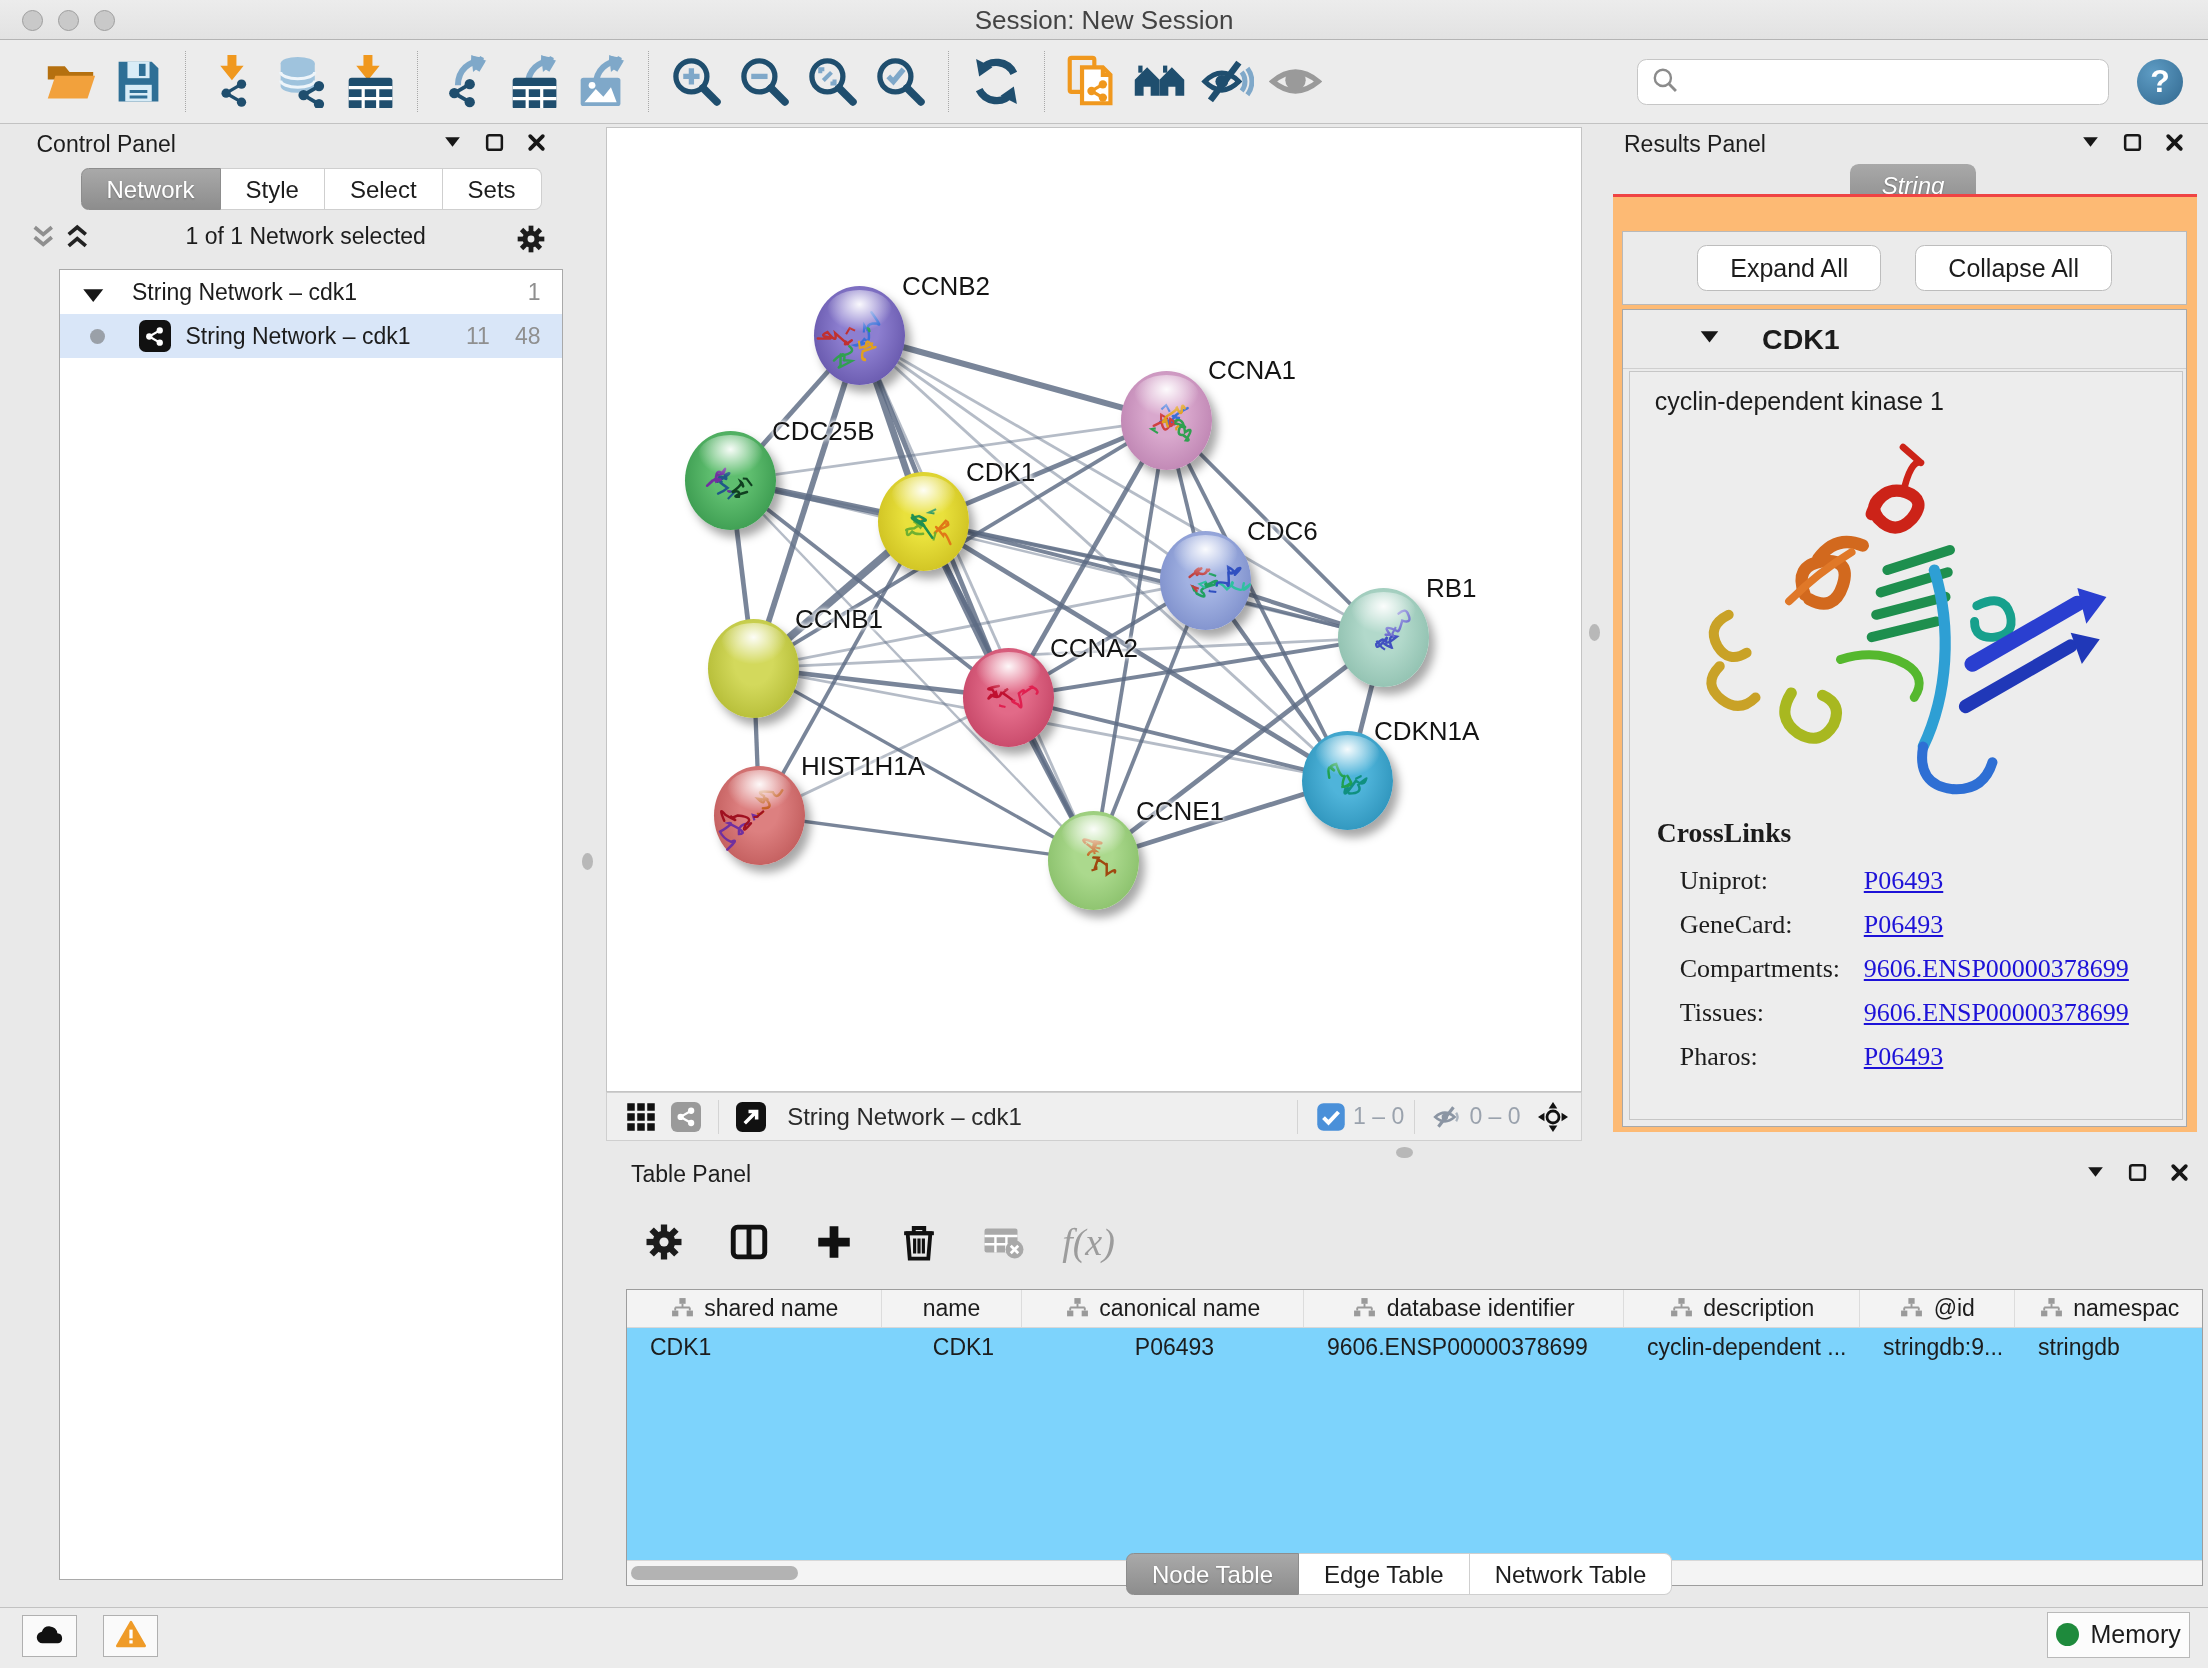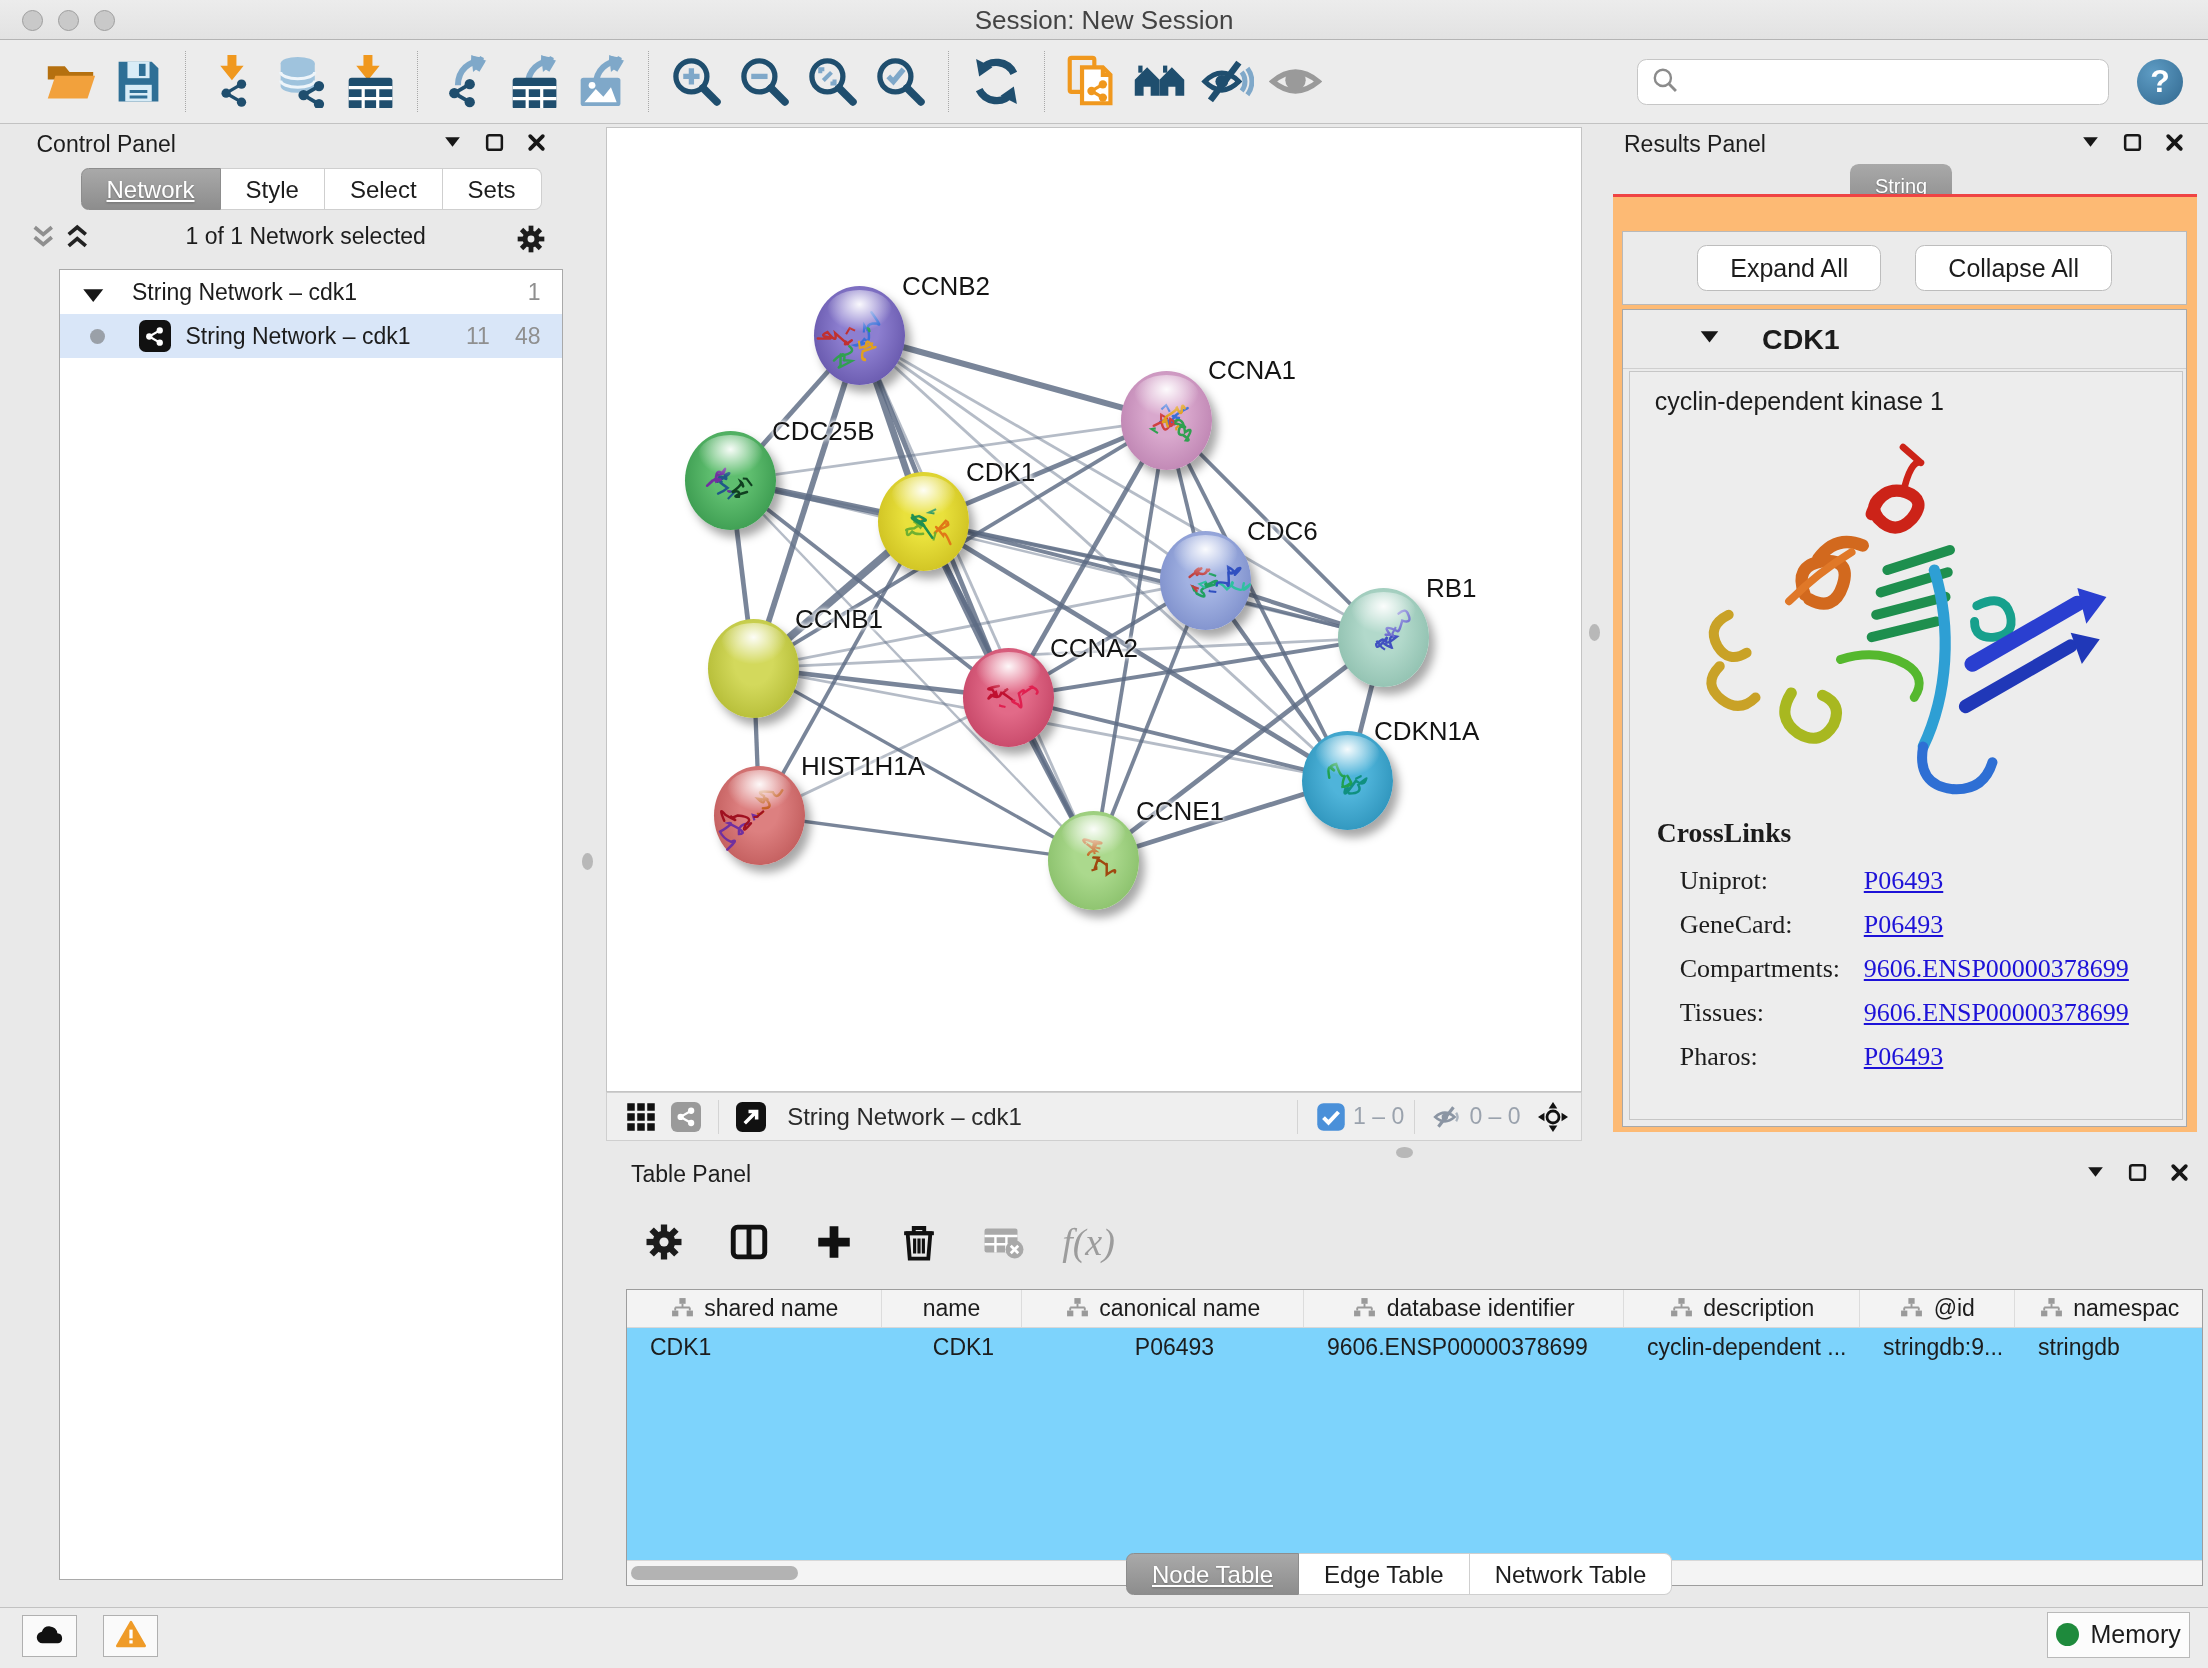--- a/index.html
+++ b/index.html
@@ -29,21 +29,21 @@
     font-weight:bold;display:flex;align-items:center;justify-content:center;}
 
   
   .panel-header{position:absolute;left:0;top:0;right:0;height:36px;display:flex;align-items:center;}
   .panel-title{font-size:23px;color:#1d1d1d;margin-left:27px;}
   .ph-icons{margin-left:auto;display:flex;align-items:center;gap:21px;margin-right:19px;}
   .ph-icons svg{width:21px;height:21px;}
   .tabstrip{display:flex;}
   .tab{height:42px;line-height:42px;padding:0 25px;font-size:24px;background:#fff;
     border:1px solid #cfcfcf;border-left:none;color:#1c1c1c;text-align:center;}
-  .tab:first-child{border-left:1px solid #cfcfcf;border-radius:7.6px 0 0 7.6px;text-decoration:underline;}
+  .tab:first-child{border-left:1px solid #cfcfcf;border-radius:7.6px 0 0 7.6px;}
   .tab:last-child{border-radius:0 7.6px 7.6px 0;}
   .tab.sel{background:linear-gradient(#a9a9a9,#8d8d8d);color:#fff;border-color:#8d8d8d;
     text-shadow:0 1px 1.9px rgba(0,0,0,.25);}
 
   
   #control-panel{position:absolute;left:9.5px;top:126px;width:556px;height:1458px;}
   #cp-tabs{position:absolute;left:71px;top:42px;}
   #cp-subheader{position:absolute;left:19px;top:97px;right:19px;height:46px;display:flex;align-items:flex-start;}
   #cp-subheader .chev{width:28.5px;height:28.5px;margin-right:5.7px;}
   #cp-sel-label{flex:1;text-align:center;font-size:23px;}
@@ -70,23 +70,23 @@
     text-shadow:0 0 4.8px #fff,0 0 4.8px #fff,0 0 2.9px #fff;}
   #net-footer{position:absolute;left:1.9px;top:968px;width:976px;height:49px;background:#efefef;
     border:1px solid #cfcfcf;display:flex;align-items:center;font-size:23px;color:#9aa2ad;}
   #net-footer .f-ic{display:flex;align-items:center;justify-content:center;margin:0 7.6px;}
   #net-footer svg{width:30px;height:30px;}
   .v-sep{width:0;height:34px;border-left:1px solid #d4d4d4;margin:0 9.5px;}
   #net-name{color:#2a2a2a;font-size:24px;margin-left:13.3px;}
 
   
   #results-panel{position:absolute;left:1605px;top:126px;width:599px;height:1008px;}
-  #rp-tab{position:absolute;left:245px;top:38px;width:102px;height:44px;border-radius:8.6px;
-    background:linear-gradient(#a9a9a9,#8d8d8d);color:#fff;font-size:20px;display:flex;
-    align-items:center;justify-content:center;text-shadow:0 1px 1.9px rgba(0,0,0,.3);}
+  #rp-tab{position:absolute;left:245px;top:38px;width:126px;height:44px;border-radius:8.6px;
+    background:linear-gradient(#a9a9a9,#8d8d8d);color:#fff;font-size:24px;display:flex;
+    align-items:center;justify-content:center;text-shadow:0 1px 1.9px rgba(0,0,0,.3);font-style:italic;}
   #rp-box{position:absolute;left:7.6px;top:68px;width:584px;height:938px;background:#fdba74;
     border-top:3px solid #ef4444;}
   #rp-btnbox{position:absolute;left:9.5px;top:34px;width:565px;height:74px;border:1.9px solid #b9b9b9;
     display:flex;align-items:center;justify-content:center;gap:34px;background:#ebebeb;}
   .rp-btn{height:46px;padding:0 32px;background:#fff;border:1.9px solid #bdbdbd;border-radius:9.5px;
     font-size:25px;display:flex;align-items:center;}
   #rp-mainbox{position:absolute;left:9.5px;top:112px;width:565px;height:818px;border:1.9px solid #a8a8a8;
     background:#ebebeb;}
   #rp-protein-header{height:59px;display:flex;align-items:center;border-bottom:1px solid #cfcfcf;}
   #rp-protein-header svg{width:25px;height:25px;margin-left:74px;}

